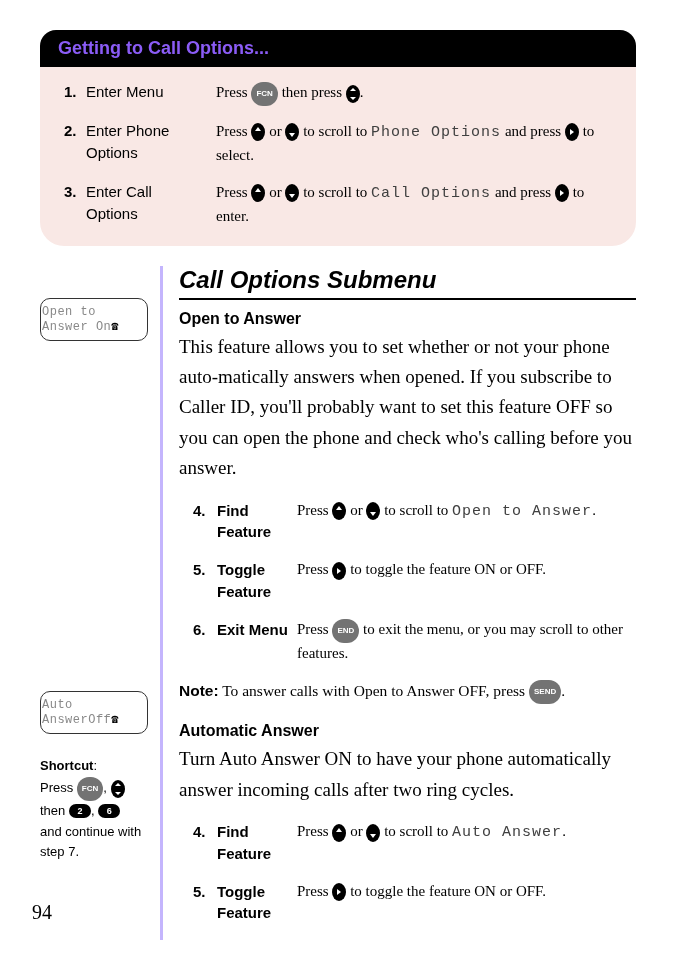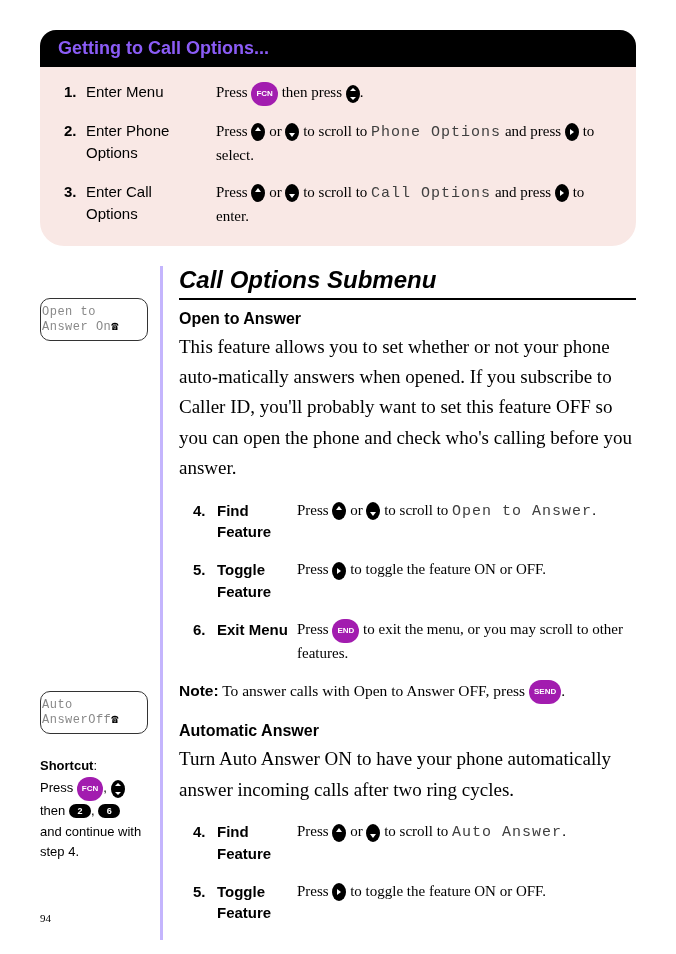--- a/index.html
+++ b/index.html
@@ -152,21 +152,21 @@
     font-size: 13px;
     font-weight: bold;
     line-height: 1.6;
   }
   .shortcut-box .reg { font-weight: normal; }
 
   .key-pill {
     display: inline-flex;
     align-items: center;
     justify-content: center;
-    background: #a21caf;
+    background: #737373;
     color: #fff;
     border-radius: 999px;
     font-family: Arial, sans-serif;
     font-weight: bold;
     font-size: 8px;
     height: 22px;
     min-width: 26px;
     padding: 12px 5px;
     vertical-align: middle;
     line-height: 14px;
@@ -234,23 +234,23 @@
     border-left: 3px solid transparent;
     border-right: 3px solid transparent;
     border-top: 3px solid #fff;
     position: absolute;
     bottom: 3px;
   }
 
   .page-num {
     position: absolute;
     bottom: 30px;
-    left: 40px;
+    left: 32px;
     font-family: Georgia, serif;
-    font-size: 11px;
+    font-size: 20px;
   }
 
   .left-spacer-1 { height: 340px; }
 </style>
 </head>
 <body>
 
 <div class="header-bar">Getting to Call Options...</div>
 <div class="pink-box">
 
@@ -294,21 +294,21 @@
       <div>Auto</div>
       <div><span>AnswerOff</span><span class="phone-icon">☎</span></div>
     </div>
 
     <div style="height:12px;"></div>
 
     <div class="shortcut-box">
       <span>Shortcut</span><span class="reg">:</span><br>
       <span class="reg">Press </span><span class="key-pill">FCN</span><span class="reg">, </span><span class="key-icon updown"></span><br>
       <span class="reg"> then </span><span class="key-num">2</span><span class="reg">, </span><span class="key-num">6</span><br>
-      <span class="reg"> and continue with step 4.</span>
+      <span class="reg"> and continue with step 7.</span>
     </div>
   </div>
 
   <div class="right-col">
     <div class="section-title">Call Options Submenu</div>
 
     <div class="sub-heading">Open to Answer</div>
     <div class="body-text">This feature allows you to set whether or not your phone auto-matically answers when opened. If you subscribe to Caller ID, you'll probably want to set this feature OFF so you can open the phone and check who's calling before you answer.</div>
 
     <div class="sub-steps">

